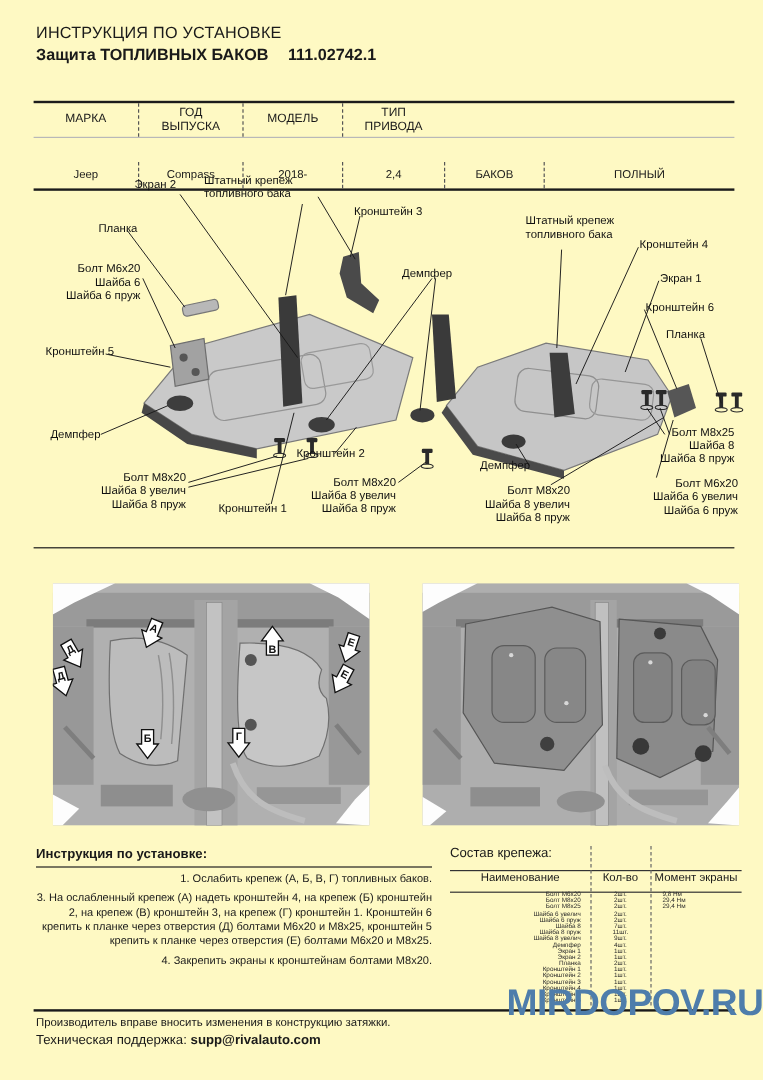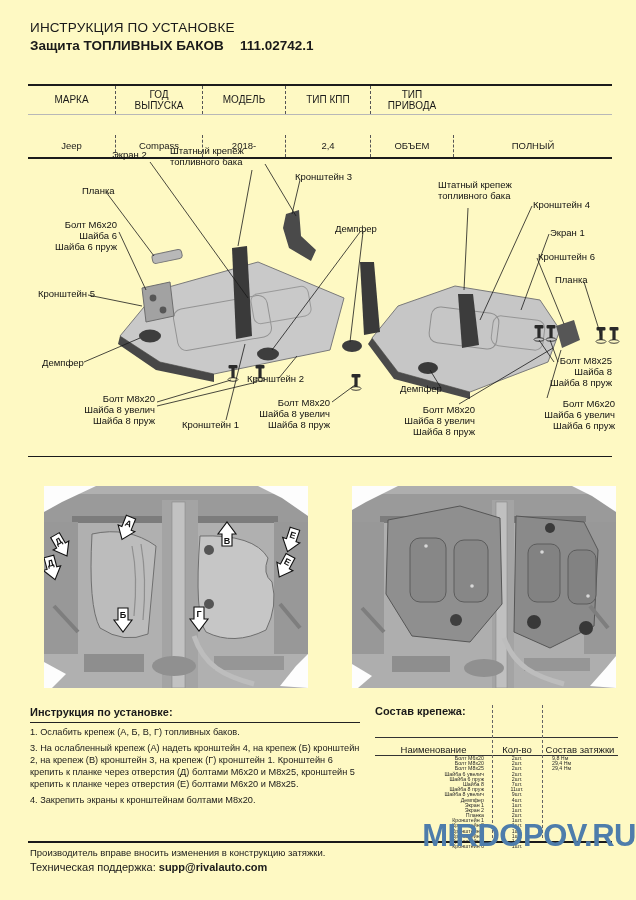--- a/index.html
+++ b/index.html
@@ -22,24 +22,24 @@
   
   .diagram-wrap{left:0;top:140px;width:636px;height:316px;}
   .lbl{position:absolute;font-size:9.5px;line-height:1.14;color:#111;white-space:pre-line;}
   .lbl.r{text-align:right;}
   .hr1{left:28px;top:456px;width:584px;height:0;border-top:1.5px solid #1a1a1a;}
   
   .photo{border:0;}
   
   .instr{left:30px;top:706px;width:330px;}
   .instr-title{font-size:11px;font-weight:700;padding-bottom:4px;border-bottom:1.5px solid #222;}
-  .instr-item{font-size:9.2px;line-height:1.3;margin-top:4px;}
+  .instr-item{font-size:9.2px;line-height:1.3;margin-top:4px;text-align:right;}
   .hw{left:375px;top:705px;width:243px;height:133px;}
-  .hw-title{font-size:11px;font-weight:700;}
-  .hw-head{display:flex;border-top:1px solid #333;border-bottom:1px solid #333;margin-top:20px;height:17px;align-items:flex-end;}
+  .hw-title{font-size:11px;font-weight:400;}
+  .hw-head{display:flex;border-top:1px solid #333;border-bottom:1px solid #333;margin-top:8px;height:17px;align-items:flex-start;}
   .hw-head span{font-size:9.5px;text-align:center;}
   .hw-h-name{width:117px;}
   .hw-h-qty{width:50px;}
   .hw-h-tq{width:76px;}
   .hw-rows{position:relative;}
   .hw-row{display:flex;height:5.2px;align-items:center;}
   .hw-row span{font-size:5.3px;line-height:5.2px;color:#2a2a2a;}
   .hw-name{width:117px;text-align:right;padding-right:8px;box-sizing:border-box;}
   .hw-qty{width:50px;text-align:center;}
   .hw-tq{width:76px;padding-left:10px;box-sizing:border-box;}
@@ -58,30 +58,29 @@
   <div class="abs hdr1">ИНСТРУКЦИЯ ПО УСТАНОВКЕ</div>
   <div class="abs hdr2">Защита ТОПЛИВНЫХ БАКОВ</div>
   <div class="abs partnum">111.02742.1</div>
 
   <div class="abs spec">
     <div class="spec-row head">
       <div class="spec-cell">МАРКА</div>
       <div class="spec-cell">ГОД
 ВЫПУСКА</div>
       <div class="spec-cell">МОДЕЛЬ</div>
-      <div class="spec-cell">ТИП КПП</div>
       <div class="spec-cell">ТИП
 ПРИВОДА</div>
     </div>
     <div class="spec-row vals">
       <div class="spec-cell">Jeep</div>
       <div class="spec-cell">Compass</div>
       <div class="spec-cell">2018-</div>
       <div class="spec-cell">2,4</div>
-      <div class="spec-cell">ОБЪЕМ</div>
+      <div class="spec-cell">БАКОВ</div>
       <div class="spec-cell">ПОЛНЫЙ</div>
     </div>
   </div>
 
   <div class="abs diagram-wrap">
     <svg width="636" height="316" viewBox="0 0 316 157.2" style="width:636px;height:316px" preserveAspectRatio="none">
     </svg>
     <svg class="abs" style="left:0;top:0" width="636" height="316" viewBox="0 0 636 316">
 
       <path d="M120 196 L158 150 L258 122 L344 158 L330 210 L214 234 L160 222 Z" fill="#c9c9c9" stroke="#7a7a7a" stroke-width="1"></path>
@@ -313,21 +312,21 @@
         <div class="instr-item">4. Закрепить экраны к кронштейнам болтами М8х20.</div>
 
       </div>
   </div>
 
   <div class="abs hw">
     <div class="hw-title">Состав крепежа:</div>
     <div class="hw-head">
       <span class="hw-h-name">Наименование</span>
       <span class="hw-h-qty">Кол-во</span>
-      <span class="hw-h-tq">Состав затяжки</span>
+      <span class="hw-h-tq">Момент экраны</span>
     </div>
     <div class="hw-rows">
 
         <div class="hw-row">
           <span class="hw-name">Болт М6х20</span>
           <span class="hw-qty">2шт.</span>
           <span class="hw-tq">9,8 Нм</span>
         </div>
 
         <div class="hw-row">

